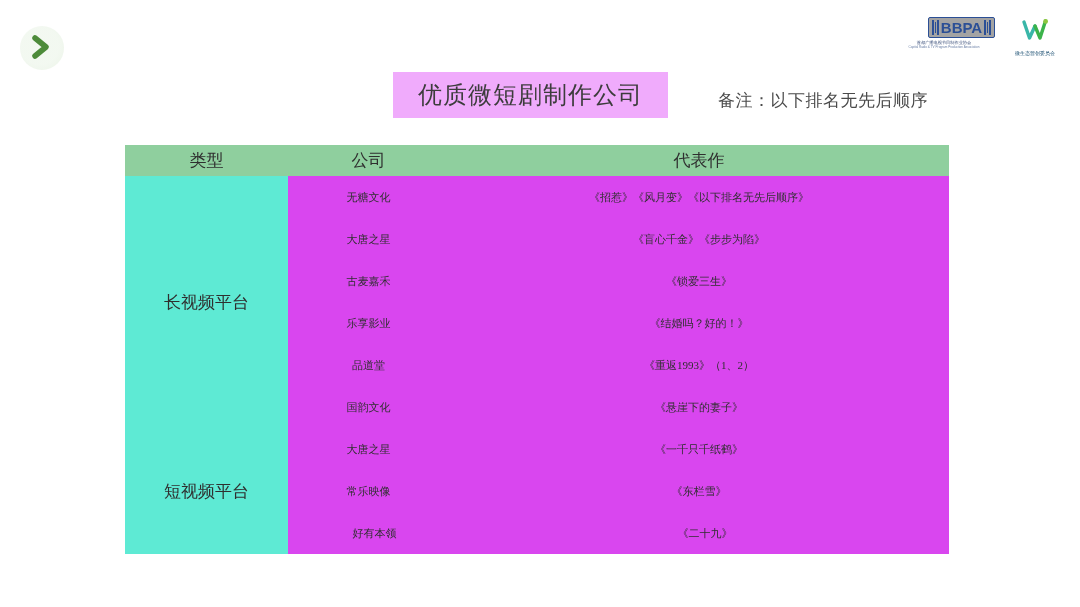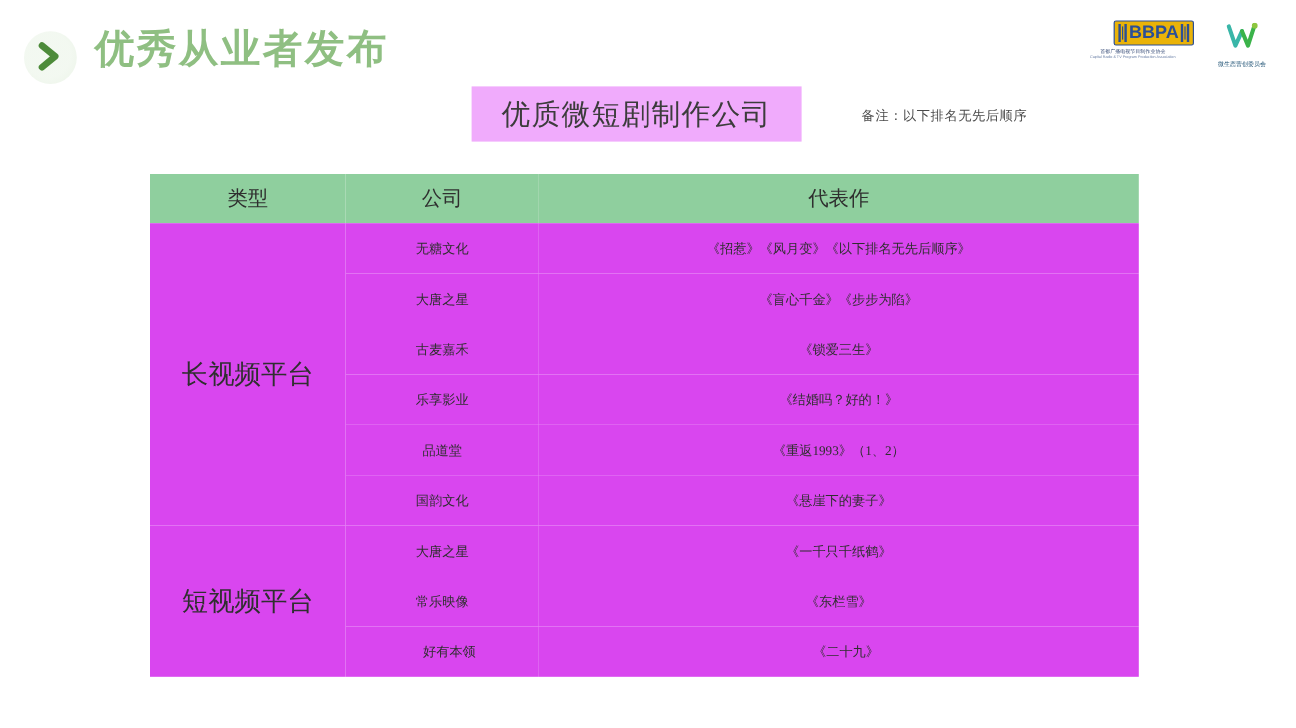--- a/index.html
+++ b/index.html
@@ -66,21 +66,21 @@
     width: 82px;
   }
   .logo-bbpa .mark {
     display: flex;
     align-items: center;
     justify-content: center;
     gap: 2px;
     border: 1.5px solid #2b4f96;
     border-radius: 2px;
     padding: 1px 3px 1px 3px;
-    background: #eab308;
+    background: #a3a3a3;
     margin-left: 35px;
   }
   .logo-bbpa .bars {
     display: flex;
     gap: 1px;
   }
   .logo-bbpa .bars i {
     display: block;
     width: 1.5px;
     height: 15px;
@@ -143,21 +143,21 @@
     font-family: "Liberation Sans", "DejaVu Sans", sans-serif;
     font-size: 24px;
     color: #3c3c3c;
     letter-spacing: 1px;
   }
   .note {
     position: absolute;
     left: 718px;
     top: 89px;
     font-family: "Liberation Sans", "DejaVu Sans", sans-serif;
-    font-size: 11px;
+    font-size: 17px;
     color: #4a4a4a;
     letter-spacing: .5px;
   }
 
   
   .table-wrap {
     position: absolute;
     left: 125px;
     top: 145px;
     width: 824px;
@@ -167,21 +167,21 @@
     width: 824px;
     border-collapse: collapse;
     table-layout: fixed;
   }
   table.data-table th,
   table.data-table td {
     border: none;
     padding: 0;
   }
   thead th {
-    height: 41px;
+    height: 31px;
     background: #8fcf9e;
     font-family: "Liberation Serif", "DejaVu Serif", serif;
     font-size: 17px;
     font-weight: normal;
     color: #2f2f2f;
     text-align: center;
     border-right: 2px solid #ffffff;
   }
   thead th:last-child { border-right: none; }
 
@@ -192,22 +192,22 @@
     color: #2f2f2f;
     text-align: center;
     background: #d946ef;
     border-bottom: 2px solid #ffffff;
     border-right: 2px solid #ffffff;
   }
   tbody td:last-child { border-right: none; }
   tbody tr:last-child td { border-bottom: none; padding-left: 12px; }
 
   td.cat-cell {
-    background: #d946ef;
-    font-size: 22px;
+    background: #5eead4;
+    font-size: 17px;
     color: #2f2f2f;
     vertical-align: middle;
     border-bottom: 2px solid #ffffff;
     border-right: 2px solid #ffffff;
   }
   td.cat-cell.last-cat { border-bottom: none; }
 
   .col-cat   { width: 163px; }
   .col-comp  { width: 161px; }
   .col-works { width: 500px; }
@@ -217,21 +217,20 @@
 
 <div class="slide-header">
 
   <div class="header-marker">
     <div class="circle"></div>
     <svg width="30" height="30" viewBox="0 0 30 30" aria-hidden="true">
       <path d="M9 6 L20 15 L9 24" fill="none" stroke="#4d8b3a" stroke-width="5.5" stroke-linecap="round" stroke-linejoin="round"></path>
     </svg>
   </div>
 
-  <div class="header-title">优秀从业者发布</div>
 
   <div class="logos">
 
     <div class="logo-bbpa">
       <div class="mark">
         <span class="bars">
           <i></i>
             <i></i>
             <i></i>
         </span>

